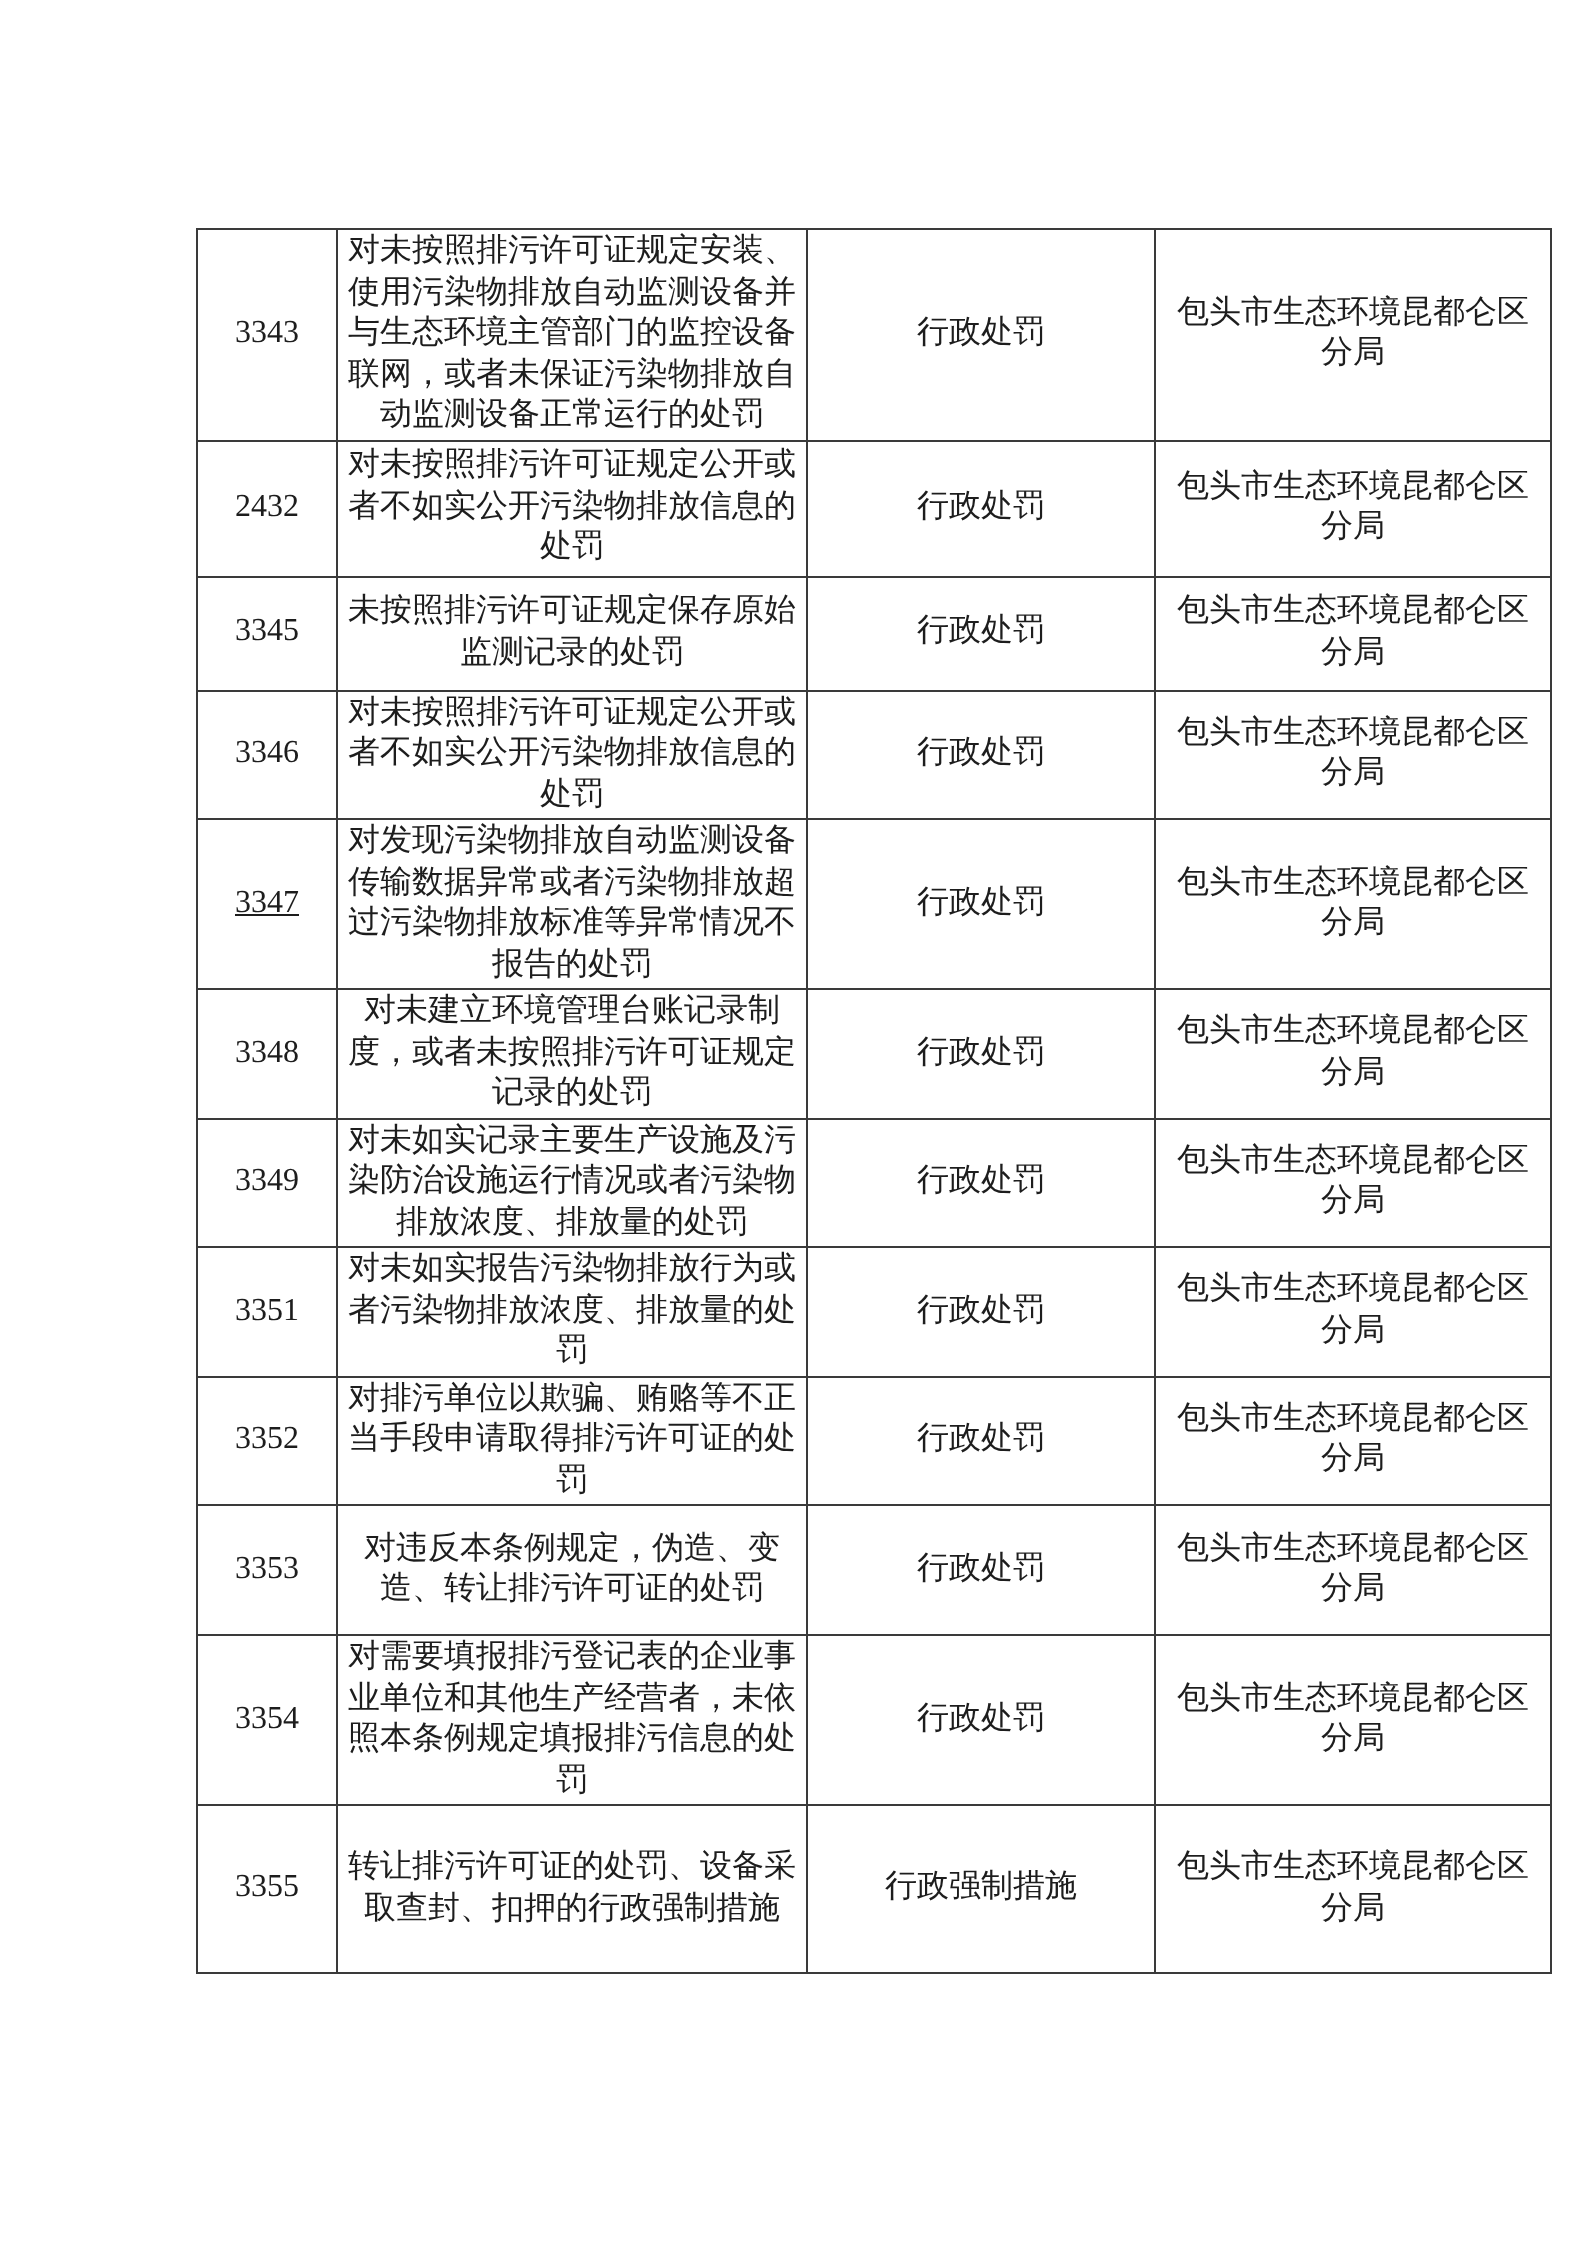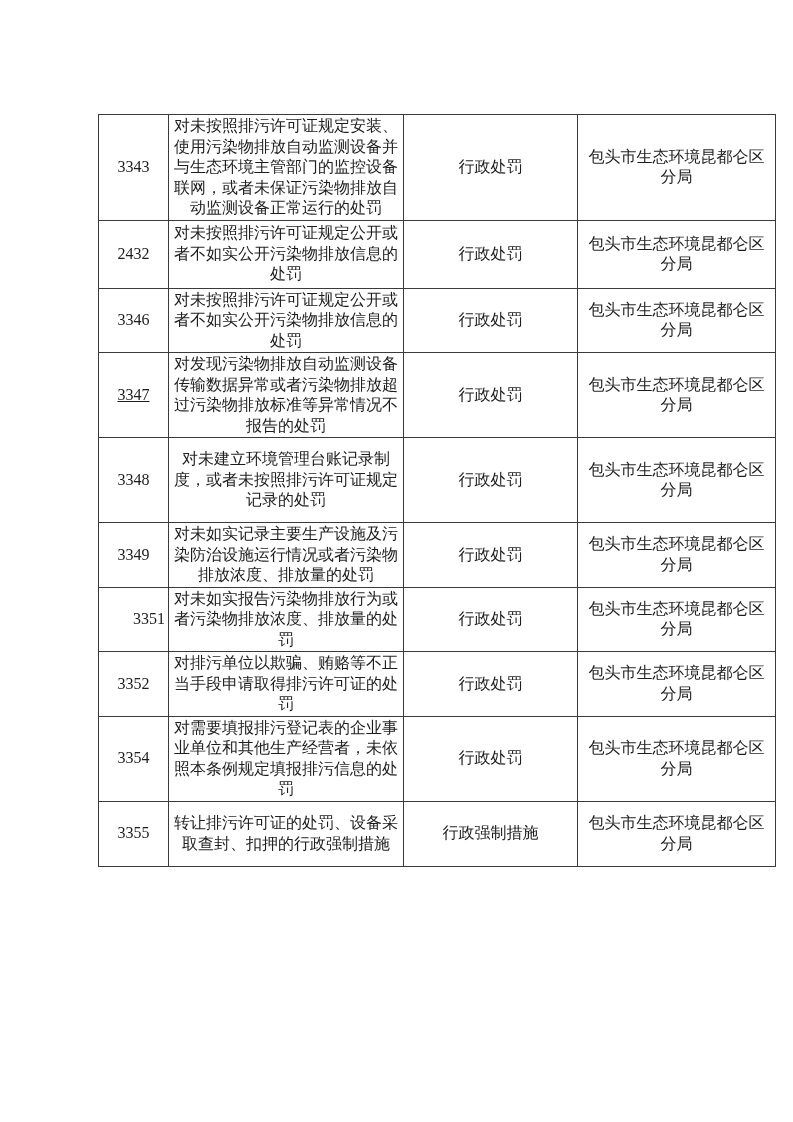--- a/index.html
+++ b/index.html
@@ -72,20 +72,26 @@
           <td style="border-color: rgb(58, 58, 58);">行政处罚</td>
           <td style="border-color: rgb(58, 58, 58);">包头市生态环境昆都仑区分局</td>
         </tr>
         <tr>
           <td style="border-color: rgb(58, 58, 58);">2432</td>
           <td style="border-color: rgb(58, 58, 58);">对未按照排污许可证规定公开或者不如实公开污染物排放信息的处罚</td>
           <td style="border-color: rgb(58, 58, 58);">行政处罚</td>
           <td style="border-color: rgb(58, 58, 58);">包头市生态环境昆都仑区分局</td>
         </tr>
         <tr>
+          <td style="border-color: rgb(58, 58, 58);">3345</td>
+          <td style="border-color: rgb(58, 58, 58);">未按照排污许可证规定保存原始监测记录的处罚</td>
+          <td style="border-color: rgb(58, 58, 58);">行政处罚</td>
+          <td style="border-color: rgb(58, 58, 58);">包头市生态环境昆都仑区分局</td>
+        </tr>
+        <tr>
           <td style="border-color: rgb(58, 58, 58);">3346</td>
           <td style="border-color: rgb(58, 58, 58);">对未按照排污许可证规定公开或者不如实公开污染物排放信息的处罚</td>
           <td style="border-color: rgb(58, 58, 58);">行政处罚</td>
           <td style="border-color: rgb(58, 58, 58);">包头市生态环境昆都仑区分局</td>
         </tr>
         <tr>
           <td style="border-color: rgb(58, 58, 58); text-decoration: underline;">3347</td>
           <td style="border-color: rgb(58, 58, 58);">对发现污染物排放自动监测设备传输数据异常或者污染物排放超过污染物排放标准等异常情况不报告的处罚</td>
           <td style="border-color: rgb(58, 58, 58);">行政处罚</td>
           <td style="border-color: rgb(58, 58, 58);">包头市生态环境昆都仑区分局</td>
@@ -96,28 +102,34 @@
           <td style="border-color: rgb(58, 58, 58);">行政处罚</td>
           <td style="border-color: rgb(58, 58, 58);">包头市生态环境昆都仑区分局</td>
         </tr>
         <tr>
           <td style="border-color: rgb(58, 58, 58);">3349</td>
           <td style="border-color: rgb(58, 58, 58);">对未如实记录主要生产设施及污染防治设施运行情况或者污染物排放浓度、排放量的处罚</td>
           <td style="border-color: rgb(58, 58, 58);">行政处罚</td>
           <td style="border-color: rgb(58, 58, 58);">包头市生态环境昆都仑区分局</td>
         </tr>
         <tr>
-          <td style="border-color: rgb(58, 58, 58); text-align: right;">3351</td>
+          <td style="border-color: rgb(58, 58, 58);">3351</td>
           <td style="border-color: rgb(58, 58, 58);">对未如实报告污染物排放行为或者污染物排放浓度、排放量的处罚</td>
           <td style="border-color: rgb(58, 58, 58);">行政处罚</td>
           <td style="border-color: rgb(58, 58, 58);">包头市生态环境昆都仑区分局</td>
         </tr>
         <tr>
           <td style="border-color: rgb(58, 58, 58);">3352</td>
           <td style="border-color: rgb(58, 58, 58);">对排污单位以欺骗、贿赂等不正当手段申请取得排污许可证的处罚</td>
+          <td style="border-color: rgb(58, 58, 58);">行政处罚</td>
+          <td style="border-color: rgb(58, 58, 58);">包头市生态环境昆都仑区分局</td>
+        </tr>
+        <tr>
+          <td style="border-color: rgb(58, 58, 58);">3353</td>
+          <td style="border-color: rgb(58, 58, 58);">对违反本条例规定，伪造、变造、转让排污许可证的处罚</td>
           <td style="border-color: rgb(58, 58, 58);">行政处罚</td>
           <td style="border-color: rgb(58, 58, 58);">包头市生态环境昆都仑区分局</td>
         </tr>
         <tr>
           <td style="border-color: rgb(58, 58, 58); margin-top: 20px;">3354</td>
           <td style="border-color: rgb(58, 58, 58);">对需要填报排污登记表的企业事业单位和其他生产经营者，未依照本条例规定填报排污信息的处罚</td>
           <td style="border-color: rgb(58, 58, 58);">行政处罚</td>
           <td style="border-color: rgb(58, 58, 58);">包头市生态环境昆都仑区分局</td>
         </tr>
         <tr>

